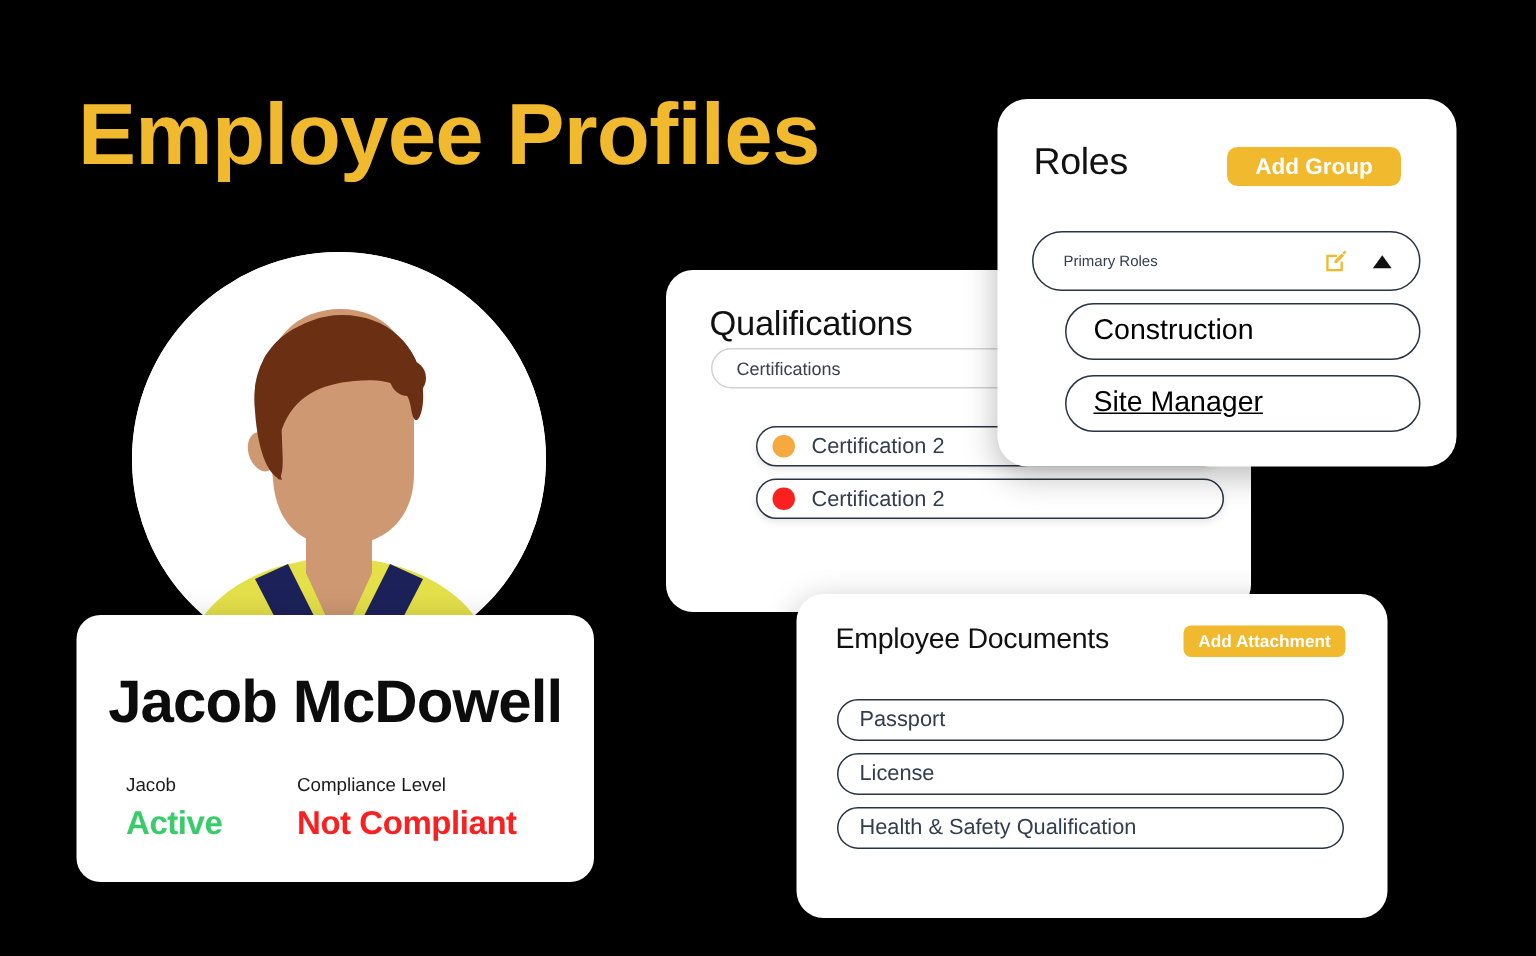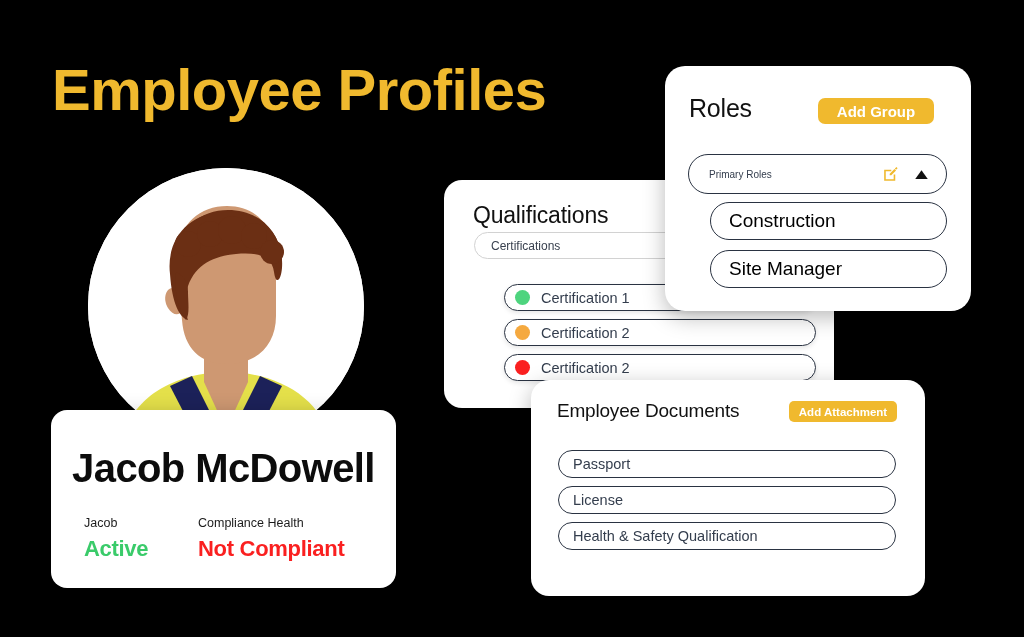--- a/index.html
+++ b/index.html
@@ -204,26 +204,26 @@
     border-radius: 19px;
     border: 1.6px solid #2A3342;
     display: flex; align-items: center;
     padding-left: 18px;
     box-sizing: border-box;
     font-size: 19px;
     color: #000000;
     background: #FFFFFF;
   }
   #role-pill-0 { top: 136px; }
-  #role-pill-1 { top: 184px; }
+  #role-pill-1 { top: 184px; text-decoration: underline; }
 
   
   #documents-card {
     left: 531px;
-    top: 380px;
+    top: 396px;
     width: 394px;
     height: 216px;
     border-radius: 18px;
   }
   #docs-title {
     position: absolute;
     left: 26px; top: 20px;
     font-size: 19px;
   }
   #add-attachment-btn {
@@ -279,35 +279,31 @@
     </svg>
   </div>
 
   <div class="card" id="profile-card">
     <div id="profile-name">Jacob McDowell</div>
     <div class="meta-block" id="status-block">
       <div class="meta-label">Jacob</div>
       <div class="meta-value" id="status-value" style="color: rgb(58, 203, 106);">Active</div>
     </div>
     <div class="meta-block" id="compliance-block">
-      <div class="meta-label">Compliance Health</div>
+      <div class="meta-label">Compliance Level</div>
       <div class="meta-value" id="compliance-value" style="color: rgb(250, 32, 32);">Not Compliant</div>
     </div>
   </div>
 
   <div class="card" id="qualifications-card">
     <div class="card-title" id="qual-title">Qualifications</div>
     <div id="cert-label-pill">
       <span>Certifications</span>
     </div>
     <div id="cert-list">
-      <div class="row-pill cert-row">
-        <span class="cert-dot" id="cert-dot-0" style="background: rgb(78, 212, 126);"></span>
-        <span>Certification 1</span>
-      </div>
       <div class="row-pill cert-row">
         <span class="cert-dot" id="cert-dot-1" style="background: rgb(245, 169, 63);"></span>
         <span>Certification 2</span>
       </div>
       <div class="row-pill cert-row">
         <span class="cert-dot" id="cert-dot-2" style="background: rgb(250, 32, 32);"></span>
         <span>Certification 2</span>
       </div>
     </div>
   </div>

